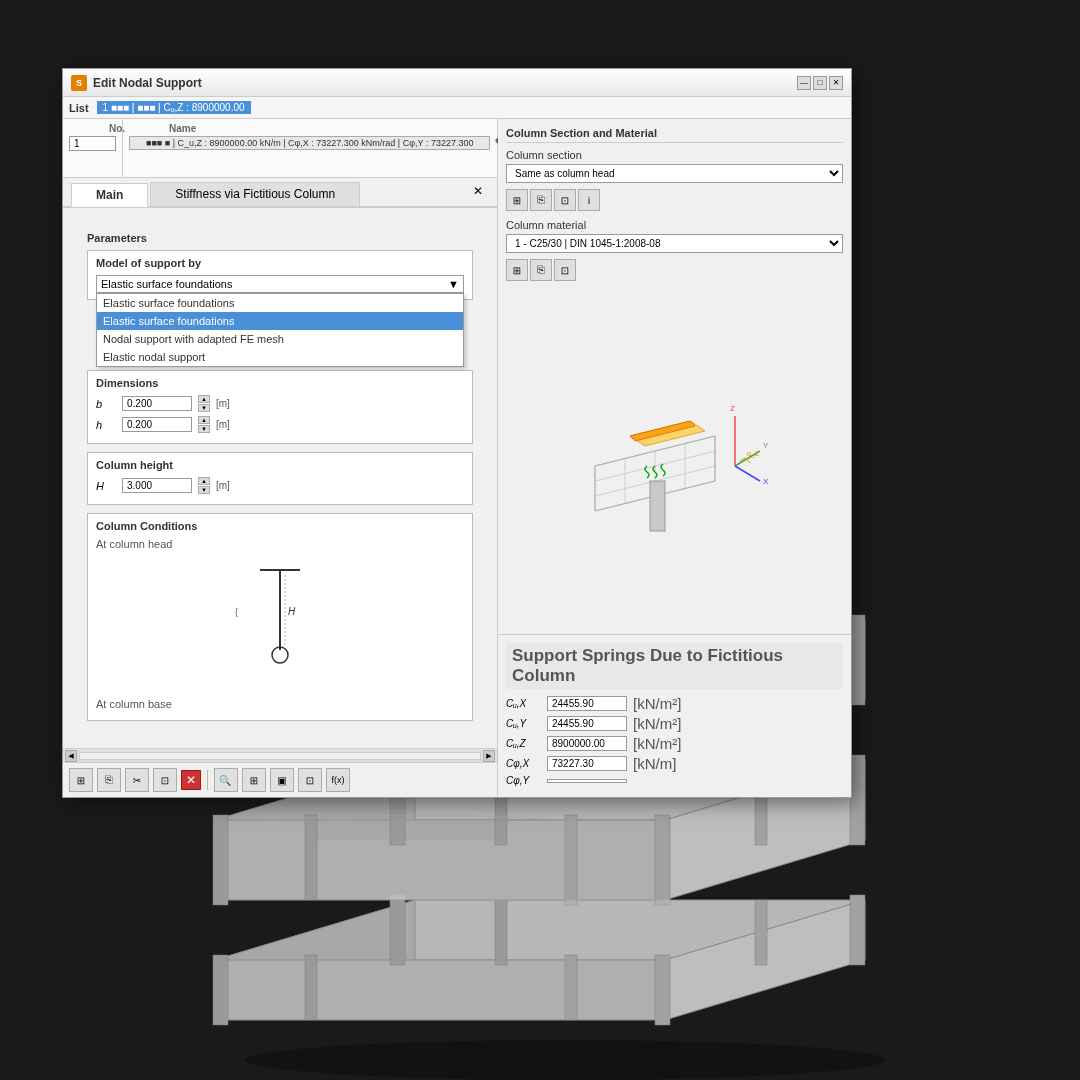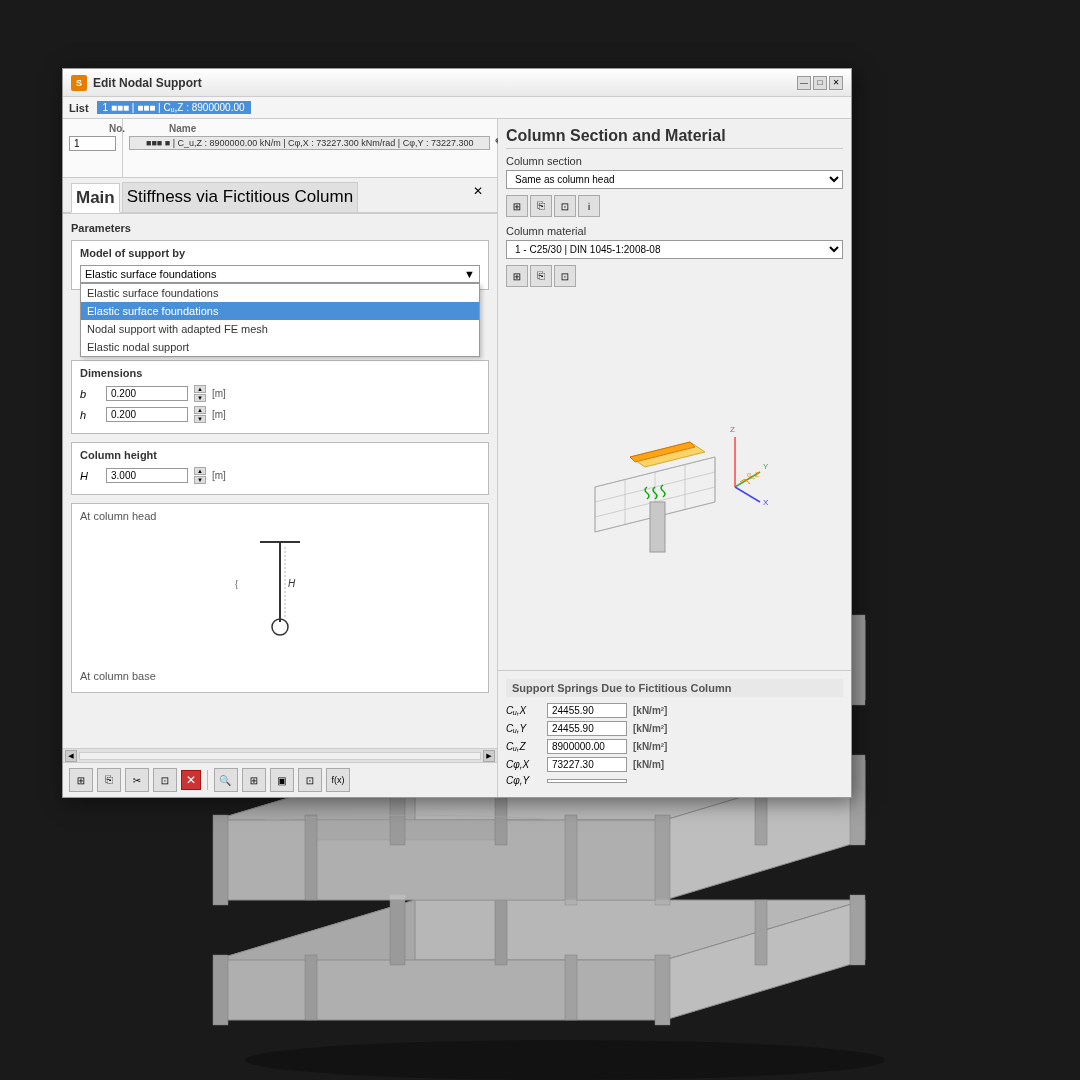--- a/index.html
+++ b/index.html
@@ -150,41 +150,41 @@
 
     
     .tabs-bar {
       display: flex;
       border-bottom: 2px solid #ccc;
       background: #f0f0f0;
       padding: 4px 8px 0;
     }
 
     .tab {
-      padding: 4px 4px;
-      font-size: 17px;
+      padding: 4px 24px;
+      font-size: 12px;
       border: 1px solid #ccc;
       background: #e0e0e0;
       cursor: pointer;
       margin-right: 2px;
       border-bottom: none;
     }
 
     .tab.active {
       background: white;
       border-bottom: 1px solid white;
       font-weight: bold;
       color: #333;
       position: relative;
       bottom: -1px;
     }
 
     
     .params-section {
-      padding: 8px;
+      padding: 24px;
       flex: 1;
       overflow-y: auto;
     }
 
     .section-header {
       font-weight: bold;
       font-size: 11px;
       color: #333;
       margin-bottom: 6px;
     }
@@ -238,21 +238,21 @@
       width: 20px;
       font-size: 11px;
       font-style: italic;
     }
 
     .dim-input {
       background: white;
       border: 1px solid #999;
       padding: 1px 4px;
       font-size: 10px;
-      width: 82px;
+      width: 70px;
     }
 
     .dim-arrows {
       display: flex;
       flex-direction: column;
       gap: 1px;
     }
 
     .dim-arrow {
       width: 12px;
@@ -286,21 +286,21 @@
       background: #f0f0f0;
     }
 
     
     .right-section {
       padding: 8px;
     }
 
     .right-section-header {
       font-weight: bold;
-      font-size: 16px;
+      font-size: 11px;
       color: #333;
       margin-bottom: 6px;
       border-bottom: 1px solid #ccc;
       padding-bottom: 3px;
     }
 
     .right-field-label {
       font-size: 11px;
       color: #333;
       margin-bottom: 3px;
@@ -350,21 +350,21 @@
     }
 
     
     .springs-section {
       padding: 8px;
       border-top: 1px solid #ccc;
     }
 
     .springs-header {
       font-weight: bold;
-      font-size: 11px;
+      font-size: 17px;
       color: #555;
       margin-bottom: 6px;
       background: #e8e8e8;
       padding: 3px 6px;
     }
 
     .spring-row {
       display: flex;
       align-items: center;
       gap: 6px;
@@ -379,23 +379,22 @@
 
     .spring-value {
       background: white;
       border: 1px solid #999;
       padding: 1px 4px;
       font-size: 10px;
       width: 80px;
     }
 
     .spring-unit {
-      font-size: 10px;
+      font-size: 15px;
       color: #555;
-      font-weight: bold;
     }
 
     
     .bottom-toolbar {
       height: 35px;
       background: #f0f0f0;
       border-top: 1px solid #ccc;
       display: flex;
       align-items: center;
       padding: 0 6px;
@@ -681,20 +680,21 @@
             <div class="dim-input">3.000</div>
             <div class="dim-arrows">
               <div class="dim-arrow">▲</div>
               <div class="dim-arrow">▼</div>
             </div>
             <span class="dim-unit">[m]</span>
           </div>
         </div>
 
         <div class="group-box">
+          <div class="group-box-title">Column Conditions</div>
 
           <div class="col-cond-label">At column head</div>
 
           <div class="column-diagram">
             <svg width="100" height="120" viewBox="0 0 100 120">
 
               <line x1="50" y1="10" x2="50" y2="90" stroke="#333" stroke-width="2"></line>
 
               <line x1="30" y1="10" x2="70" y2="10" stroke="#333" stroke-width="2"></line>
 

